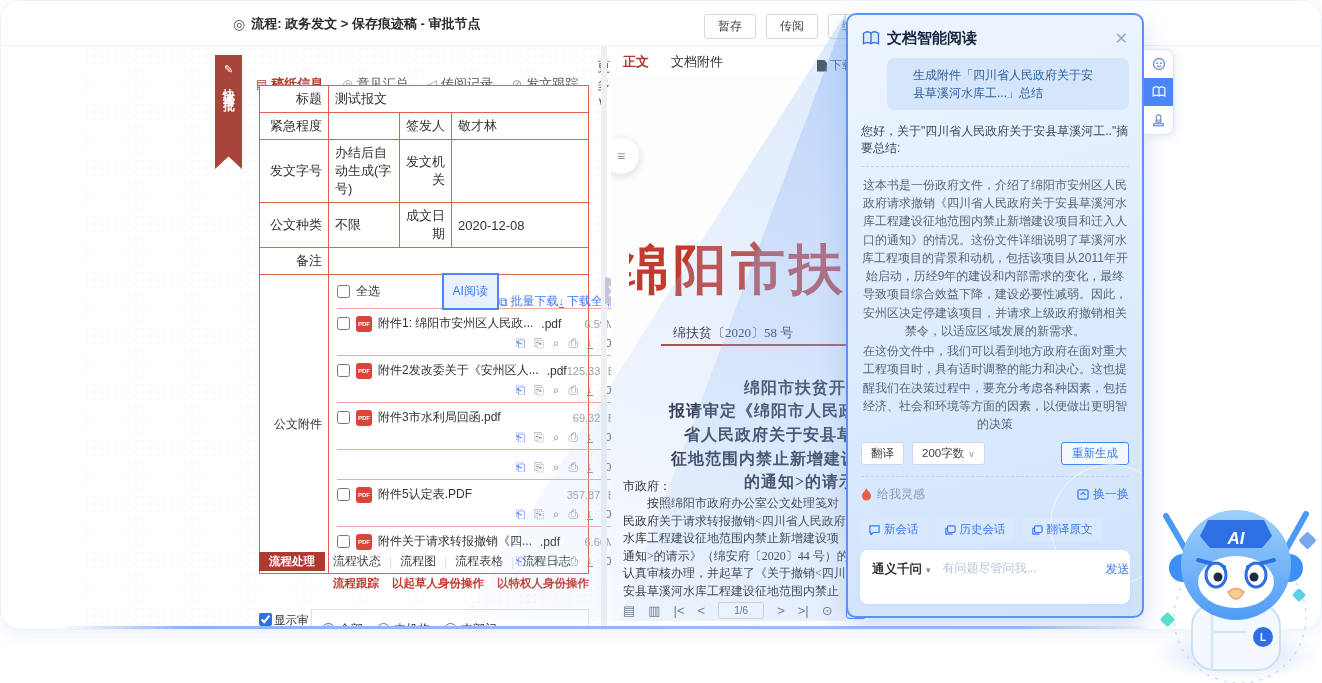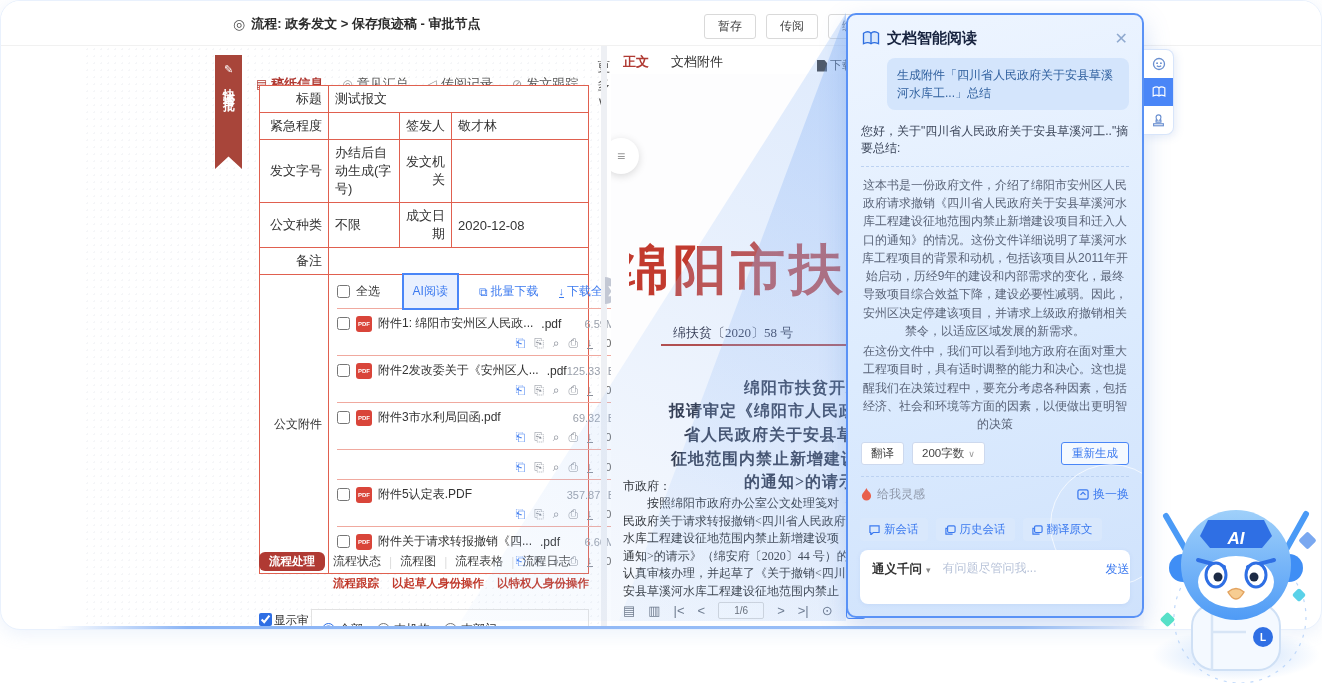--- a/index.html
+++ b/index.html
@@ -53,21 +53,21 @@
   .r3 .fcell { min-height:42px; }
   .r5 .fcell { min-height:20px; }
 
   .attach-row { display:grid; grid-template-columns:69px 1fr; }
   .attach-label { display:flex; align-items:center; justify-content:flex-end; padding:6px;
     font-size:12px; color:#333; border-right:1px solid #e0604f; }
   .attach-list { padding:0 8px; }
   .a-head { display:flex; align-items:center; height:34px; font-size:12px; color:#333;
     border-bottom:1px solid #f0a99f; position:relative; }
   .a-head input { margin-right:6px; }
-  .a-actions { margin-left:auto; display:flex; align-items:center; gap:20px; color:#3b79ef; font-size:12px; }
+  .a-actions { margin-left:auto; display:flex; align-items:flex-end; gap:0; color:#3b79ef; font-size:12px; }
   .ai-read { position:relative; padding:8px 9px; border:2px solid #4a86f7;
     background:rgba(96,150,246,.14); color:#3b79ef; cursor:pointer; z-index:2; }
   .a-act { display:flex; align-items:center; gap:3px; cursor:pointer; white-space:nowrap; }
   .dlglyph { display:inline-block; border-bottom:1.5px solid currentColor; line-height:1; font-size:11px; }
   .a-item { border-bottom:1px solid #f0a99f; padding:6px 0 5px; }
   .a-line1 { display:flex; align-items:center; font-size:12px; color:#333; }
   .a-line1 input { margin-right:6px; }
   .pdf-ic { width:16px; height:16px; border-radius:3px; background:#d9453a; color:#fff;
     font-size:6px; font-weight:bold; display:flex; align-items:center; justify-content:center;
     margin-right:6px; flex:none; }
@@ -75,21 +75,21 @@
   .a-ext { margin-left:8px; color:#333; }
   .a-size { margin-left:auto; color:#9aa0ab; font-size:11px; }
   .a-line2 { display:flex; justify-content:flex-end; align-items:center; gap:9px; margin-top:4px;
     font-size:12px; color:#8a8f99; }
   .a-line2 .first { color:#3b79ef; }
   .a-cnt { color:#666; font-size:11px; }
 
   .ptabs { position:absolute; left:175px; top:506px; display:flex; align-items:center; gap:8px;
     font-size:12px; color:#444; }
   .ptab-sep { color:#ddd; }
-  .ptab.pill { background:#b03a33; color:#fff; border-radius:6px; padding:2px 10px; font-weight:bold; }
+  .ptab.pill { background:#b03a33; color:#fff; border-radius:0; padding:2px 10px; font-weight:bold; }
   .plinks { position:absolute; left:175px; top:530px; width:330px; display:flex; justify-content:flex-end;
     gap:13px; font-size:11.5px; color:#c0392b; font-weight:bold; }
   .precord { position:absolute; left:175px; top:547px; width:330px; display:grid;
     grid-template-columns:52px 1fr;margin-top:16px; }
   .prec-left { font-size:11.5px; color:#333; padding-top:4px; }
   .prec-left input { accent-color:#2f6fe4; vertical-align:-2px; margin-right:2px; }
   .prec-box { border:1px solid #e2e2e2; background:#fff; padding:6px 10px; font-size:12px; color:#333;
     display:flex; gap:14px; align-items:center; height:40px; }
   .prec-box label { display:flex; align-items:center; gap:4px; }
   .prec-box input { accent-color:#2f6fe4; }
@@ -145,21 +145,21 @@
     border:2px solid #5a92f6; border-radius:10px;
     background:linear-gradient(165deg,#eef5ff,#dcebfe 55%,#cfe2fc);
     box-shadow:0 10px 26px rgba(80,130,220,.25); display:flex; flex-direction:column; overflow:hidden; }
   .ai-panel::after { content:""; position:absolute; right:-30px; bottom:30px; width:120px; height:120px;
     border:1px solid rgba(255,255,255,.7); border-radius:50%; pointer-events:none; }
   .ai-head { display:flex; align-items:center; gap:7px; padding:14px 14px 8px; }
   .ai-title { font-size:15px; font-weight:bold; color:#17233f; }
   .ai-close { margin-left:auto; color:#8fa9cf; font-size:16px; cursor:pointer; line-height:1; }
   .ai-body { padding:2px 13px 0; flex:1; overflow:hidden; display:flex; flex-direction:column; }
   .user-bubble { margin-left:auto; max-width:242px; background:#d4e5fc; border-radius:8px;
-    padding:8px 10px; font-size:12px; color:#31619f; line-height:1.5; }
+    padding:8px 26px; font-size:12px; color:#31619f; line-height:1.5; }
   .greeting { margin-top:13px; font-size:12px; color:#3c465a; }
   .summary { margin-top:9px; padding-top:9px; border-top:1px dashed #bcd2f2; font-size:12px;
     color:#5a6478; line-height:1.52;text-align:center; }
   .summary p + p { margin-top:2px; }
   .act-row { margin-top:9px; display:flex; align-items:center; gap:8px; }
   .act-btn { font-size:11.5px; background:#fff; border:1px solid #cdd9ee; border-radius:3px;
     padding:3px 9px; color:#444; cursor:pointer; display:flex; align-items:center; gap:4px; }
   .act-btn .caret { color:#999; font-size:9px; }
   .regen { margin-left:auto; font-size:11.5px; border:1px solid #4a86f7; color:#3b79ef;
     background:#f4f9ff; border-radius:3px; padding:3px 10px; cursor:pointer; }

